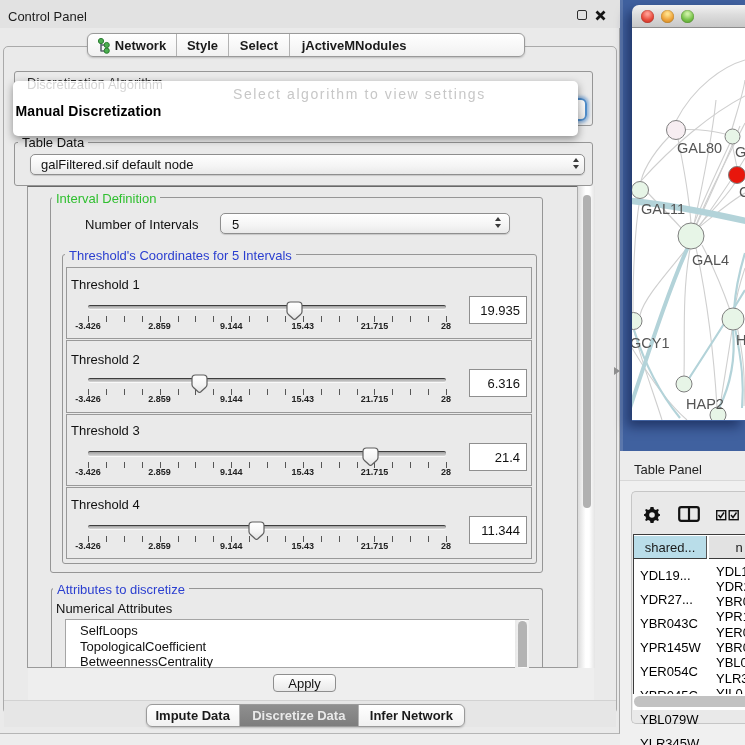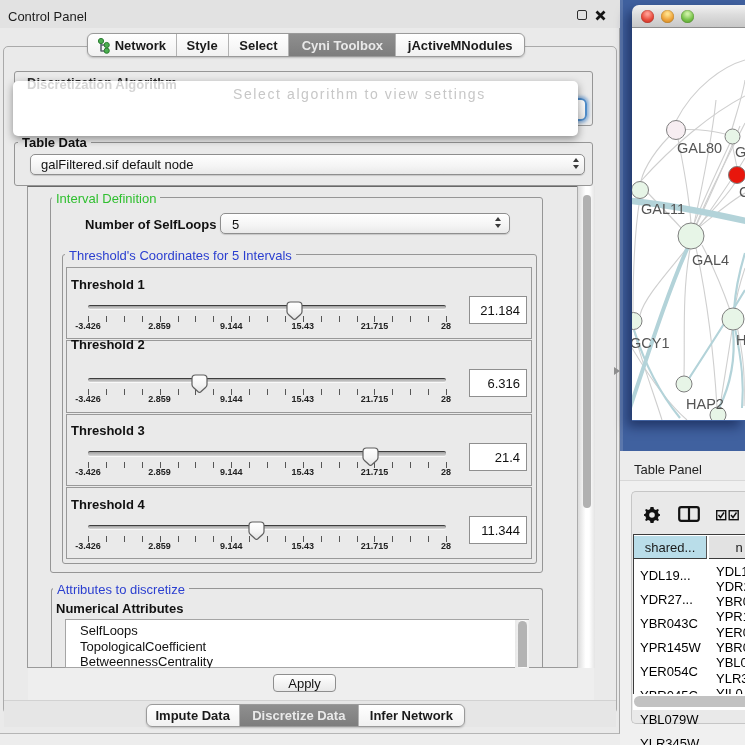--- a/index.html
+++ b/index.html
@@ -1,18 +1,18 @@
 <!DOCTYPE html>
 <html><head><meta charset="utf-8">
 <style>
 * { margin:0; padding:0; box-sizing:border-box; }
 html,body { width:745px; height:745px; overflow:hidden; background:#ededed;
   font-family:"Liberation Sans", sans-serif; }
 .abs { position:absolute; }
-.b13 { font-size:13px; font-weight:bold; color:#111; white-space:nowrap; }
+.b13 { font-size:13px; font-weight:normal; color:#111; white-space:nowrap; }
 .r13 { font-size:13px; color:#111; white-space:nowrap; }
 .grp { border:1px solid #969696; border-radius:3px; }
 .gtitle { background:#eaeaea; padding:0 4px; white-space:nowrap; font-size:13px; }
 .tpanel { border:1px solid #999; }
 .track { height:4.5px; border-radius:2px; border-top:1px solid #3e3e3e;
   background:linear-gradient(#9f9f9f,#d8d8d8); box-shadow:0 1px 0 rgba(255,255,255,.7); }
 .tick { width:1px; height:6px; background:#565656; }
 .tickl { font-size:9px; font-weight:bold; color:#222; transform:translateX(-50%); white-space:nowrap; }
 .vbox { width:58px; height:28px; background:#fff; border:1px solid #8f8f8f;
   font-size:13px; color:#111; text-align:right; padding:6px 6px 0 0; }
@@ -44,21 +44,20 @@
 
 <div class="abs tabgrp" style="left:87px;top:33px;width:438px;height:24px">
   <div class="tab" style="width:89px"><svg width="13" height="17" viewBox="0 0 13 17" style="margin-right:4px">
     <path d="M3,5 L3,14.5 M3,8 L8,8 M3,14 L8,14" stroke="#5c6470" stroke-width="1.6" fill="none"></path>
     <circle cx="3" cy="4" r="2.6" fill="#4caf50" stroke="#2c7d32" stroke-width="1"></circle>
     <circle cx="8.7" cy="8" r="2.6" fill="#4caf50" stroke="#2c7d32" stroke-width="1"></circle>
     <circle cx="8.7" cy="13.7" r="2.6" fill="#4caf50" stroke="#2c7d32" stroke-width="1"></circle>
       </svg>Network</div>
   <div class="tab" style="width:52px">Style</div>
   <div class="tab" style="width:61px">Select</div>
-  <div class="tab tabsel" style="width:107.5px">Cyni Toolbox</div>
   <div class="tab" style="width:128px">jActiveMNodules</div>
 </div>
 
 <div class="abs grp" style="left:14px;top:71px;width:578.5px;height:55.3px"></div>
 <div class="abs combo" style="left:30px;top:97.5px;width:556.7px;height:23.5px;border:2.5px solid #4f8cc9;border-radius:6px;box-shadow:0 0 3px 1.5px rgba(80,140,205,.55)"></div>
 <div class="abs arr-u" style="left:571.5px;top:103.5px;opacity:.55"></div>
 <div class="abs arr-d" style="left:571.5px;top:111px;opacity:.55"></div>
 
 <div class="abs b13" style="left:27px;top:75px;color:#2a2a2a">Discretization Algorithm</div>
 
@@ -67,21 +66,21 @@
 <div class="abs combo" style="left:30px;top:153.5px;width:555px;height:21px"></div>
 <div class="abs r13" style="left:41px;top:157px">galFiltered.sif default node</div>
 <div class="abs arr-u" style="left:572.5px;top:157.5px"></div>
 <div class="abs arr-d" style="left:572.5px;top:164.5px"></div>
 
 <div class="abs" style="left:27px;top:186px;width:568px;height:481.5px;background:#eaeaea;
   border-top:1px solid #686868;border-left:1px solid #9a9a9a;border-right:1px solid #9a9a9a;border-bottom:1px solid #9a9a9a;overflow:hidden"></div>
 
 <div class="abs grp" style="left:50px;top:197px;width:493px;height:376px"></div>
 <div class="abs gtitle" style="left:52px;top:190.5px;color:#2fbf2f">Interval Definition</div>
-<div class="abs b13" style="left:85px;top:217px">Number of SelfLoops</div>
+<div class="abs b13" style="left:85px;top:217px">Number of Intervals</div>
 <div class="abs combo" style="left:220px;top:213px;width:290px;height:21px"></div>
 <div class="abs r13" style="left:232px;top:216.5px">5</div>
 <div class="abs arr-u" style="left:495px;top:217px"></div>
 <div class="abs arr-d" style="left:495px;top:224px"></div>
 
 <div class="abs grp" style="left:62px;top:254px;width:475px;height:310px"></div>
 <div class="abs gtitle" style="left:65px;top:247.5px;color:#2b3fd0">Threshold's Coordinates for 5 Intervals</div>
 
 <div class="abs tpanel" style="left:66px;top:267px;width:466px;height:72.3px"></div>
 <div class="abs b13" style="left:71px;top:276.5px">Threshold 1</div>
@@ -116,23 +115,23 @@
 <svg class="abs" style="left:286.1px;top:300.5px" width="17" height="19" viewBox="0 0 17 19">
 <defs>
       <linearGradient id="tg1" x1="0" y1="0" x2="0" y2="1">
 <stop offset="0" stop-color="#ffffff"></stop>
         <stop offset="0.55" stop-color="#f5f5f5"></stop>
         <stop offset="1" stop-color="#e2e2e2"></stop>
       </linearGradient>
     </defs>
 <path d="M1,4.5 Q1,1 4.5,1 L12.5,1 Q16,1 16,4.5 L16,10.5 Q16,12 14.8,13.2 L9.6,18 Q8.5,18.9 7.4,18 L2.2,13.2 Q1,12 1,10.5 Z" fill="url(#tg1)" stroke="#5f5f5f" stroke-width="1.2"></path>
   </svg>
-<div class="abs vbox" style="left:469px;top:296.0px">21.184</div>
+<div class="abs vbox" style="left:469px;top:296.0px">19.935</div>
 <div class="abs tpanel" style="left:66px;top:340.3px;width:466px;height:72.3px"></div>
-<div class="abs b13" style="left:71px;top:337px">Threshold 2</div>
+<div class="abs b13" style="left:71px;top:352px">Threshold 2</div>
 <div class="abs track" style="left:88px;top:377.8px;width:358px"></div>
 <div class="abs tick" style="left:88.0px;top:388.8px"></div>
 <div class="abs tick" style="left:105.9px;top:388.8px"></div>
 <div class="abs tick" style="left:123.8px;top:388.8px"></div>
 <div class="abs tick" style="left:141.7px;top:388.8px"></div>
 <div class="abs tick" style="left:159.6px;top:388.8px"></div>
 <div class="abs tick" style="left:177.5px;top:388.8px"></div>
 <div class="abs tick" style="left:195.4px;top:388.8px"></div>
 <div class="abs tick" style="left:213.3px;top:388.8px"></div>
 <div class="abs tick" style="left:231.2px;top:388.8px"></div>
@@ -380,13 +379,14 @@
 <div class="abs" style="left:716px;top:563.5px;font-size:13px;color:#000;line-height:15.3px">
 YDL1<br>YDR2<br>YBR0<br>YPR1<br>YER0<br>YBR0<br>YBL0<br>YLR3<br>YIL0</div>
 <div class="abs" style="left:633px;top:694px;width:112px;height:16px;background:#fff"></div>
 <div class="abs" style="left:634px;top:695.5px;width:111px;height:11px;background:#c2c2c2;border-radius:5.5px 0 0 5.5px"></div>
 
 <div class="abs" style="left:13px;top:81px;width:565px;height:54.5px;background:#fff;border-radius:5px;
   box-shadow:0 3px 8px rgba(0,0,0,.4)"></div>
 <div class="abs" style="left:13px;top:81px;width:565px;height:54.5px;overflow:hidden;border-radius:5px">
   <div class="abs b13" style="left:14px;top:-4px;color:#d5d5d5">Discretization Algorithm</div>
   <div class="abs" style="left:220px;top:4.5px;font-size:14px;letter-spacing:1.6px;color:#c7c7c7">Select algorithm to view settings</div>
+  <div class="abs" style="left:2.5px;top:22.3px;font-size:14px;letter-spacing:.1px;font-weight:bold;color:#000">Manual Discretization</div>
 </div>
 
 </body></html>

